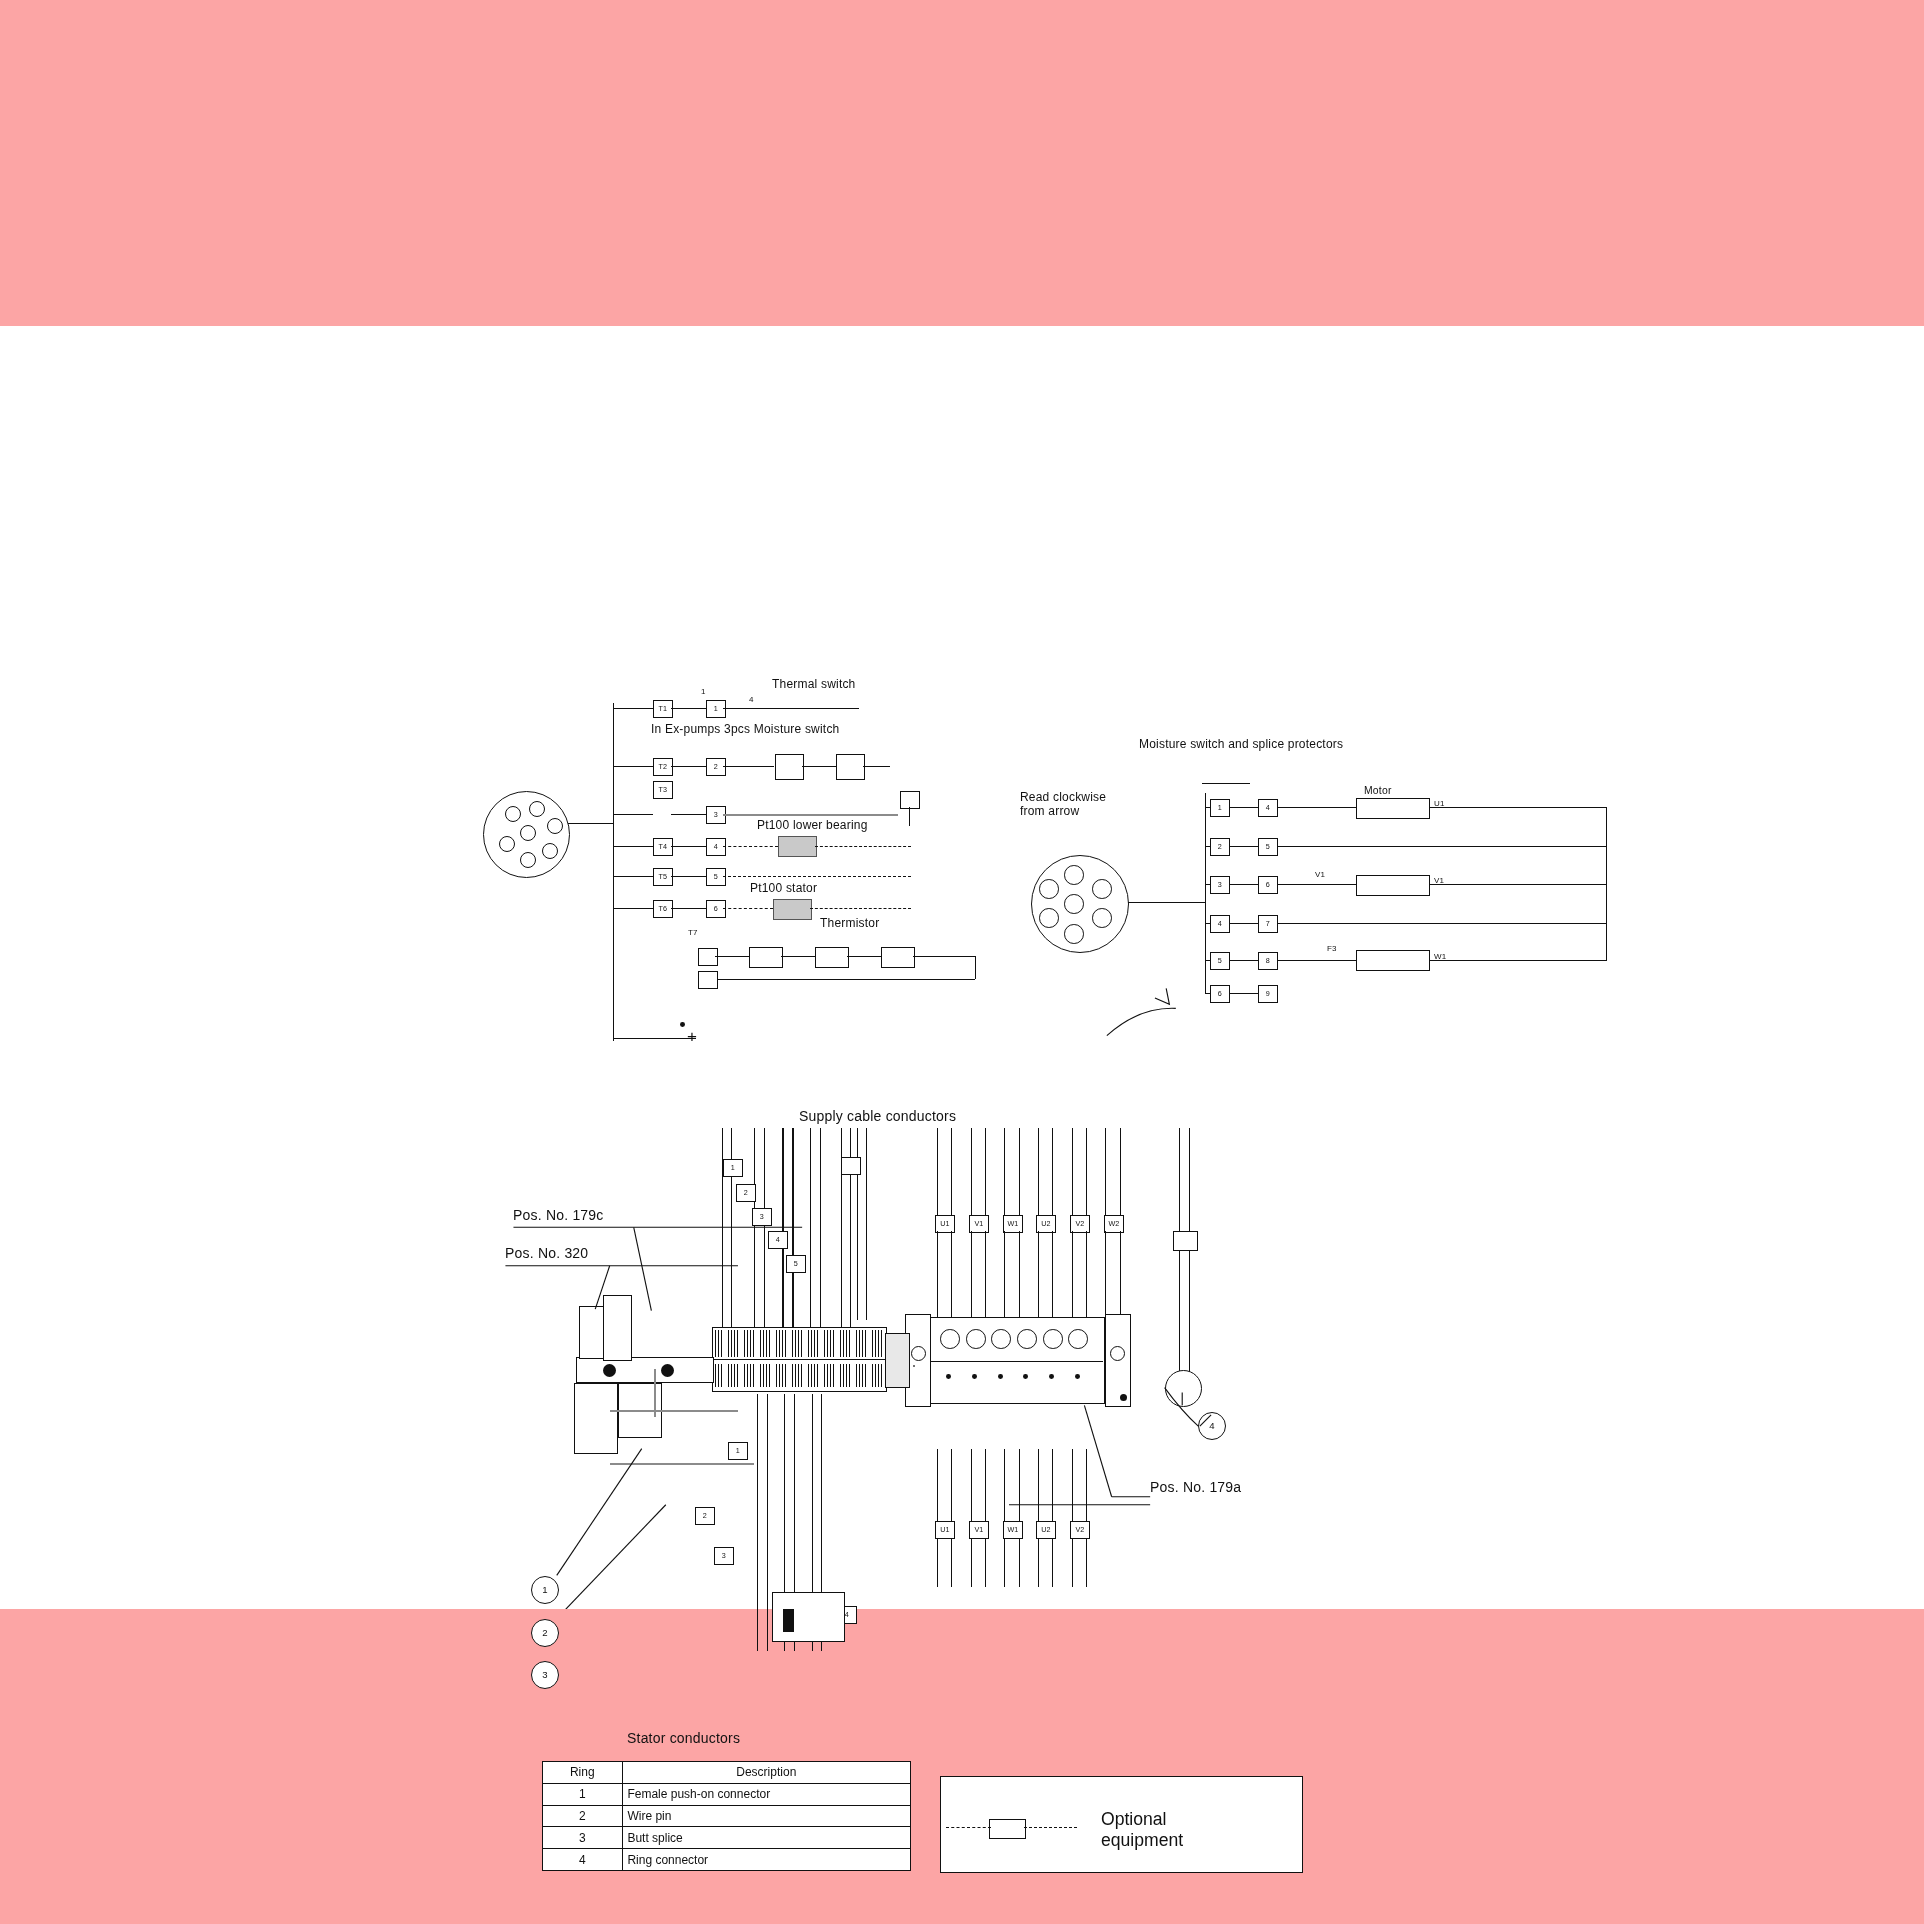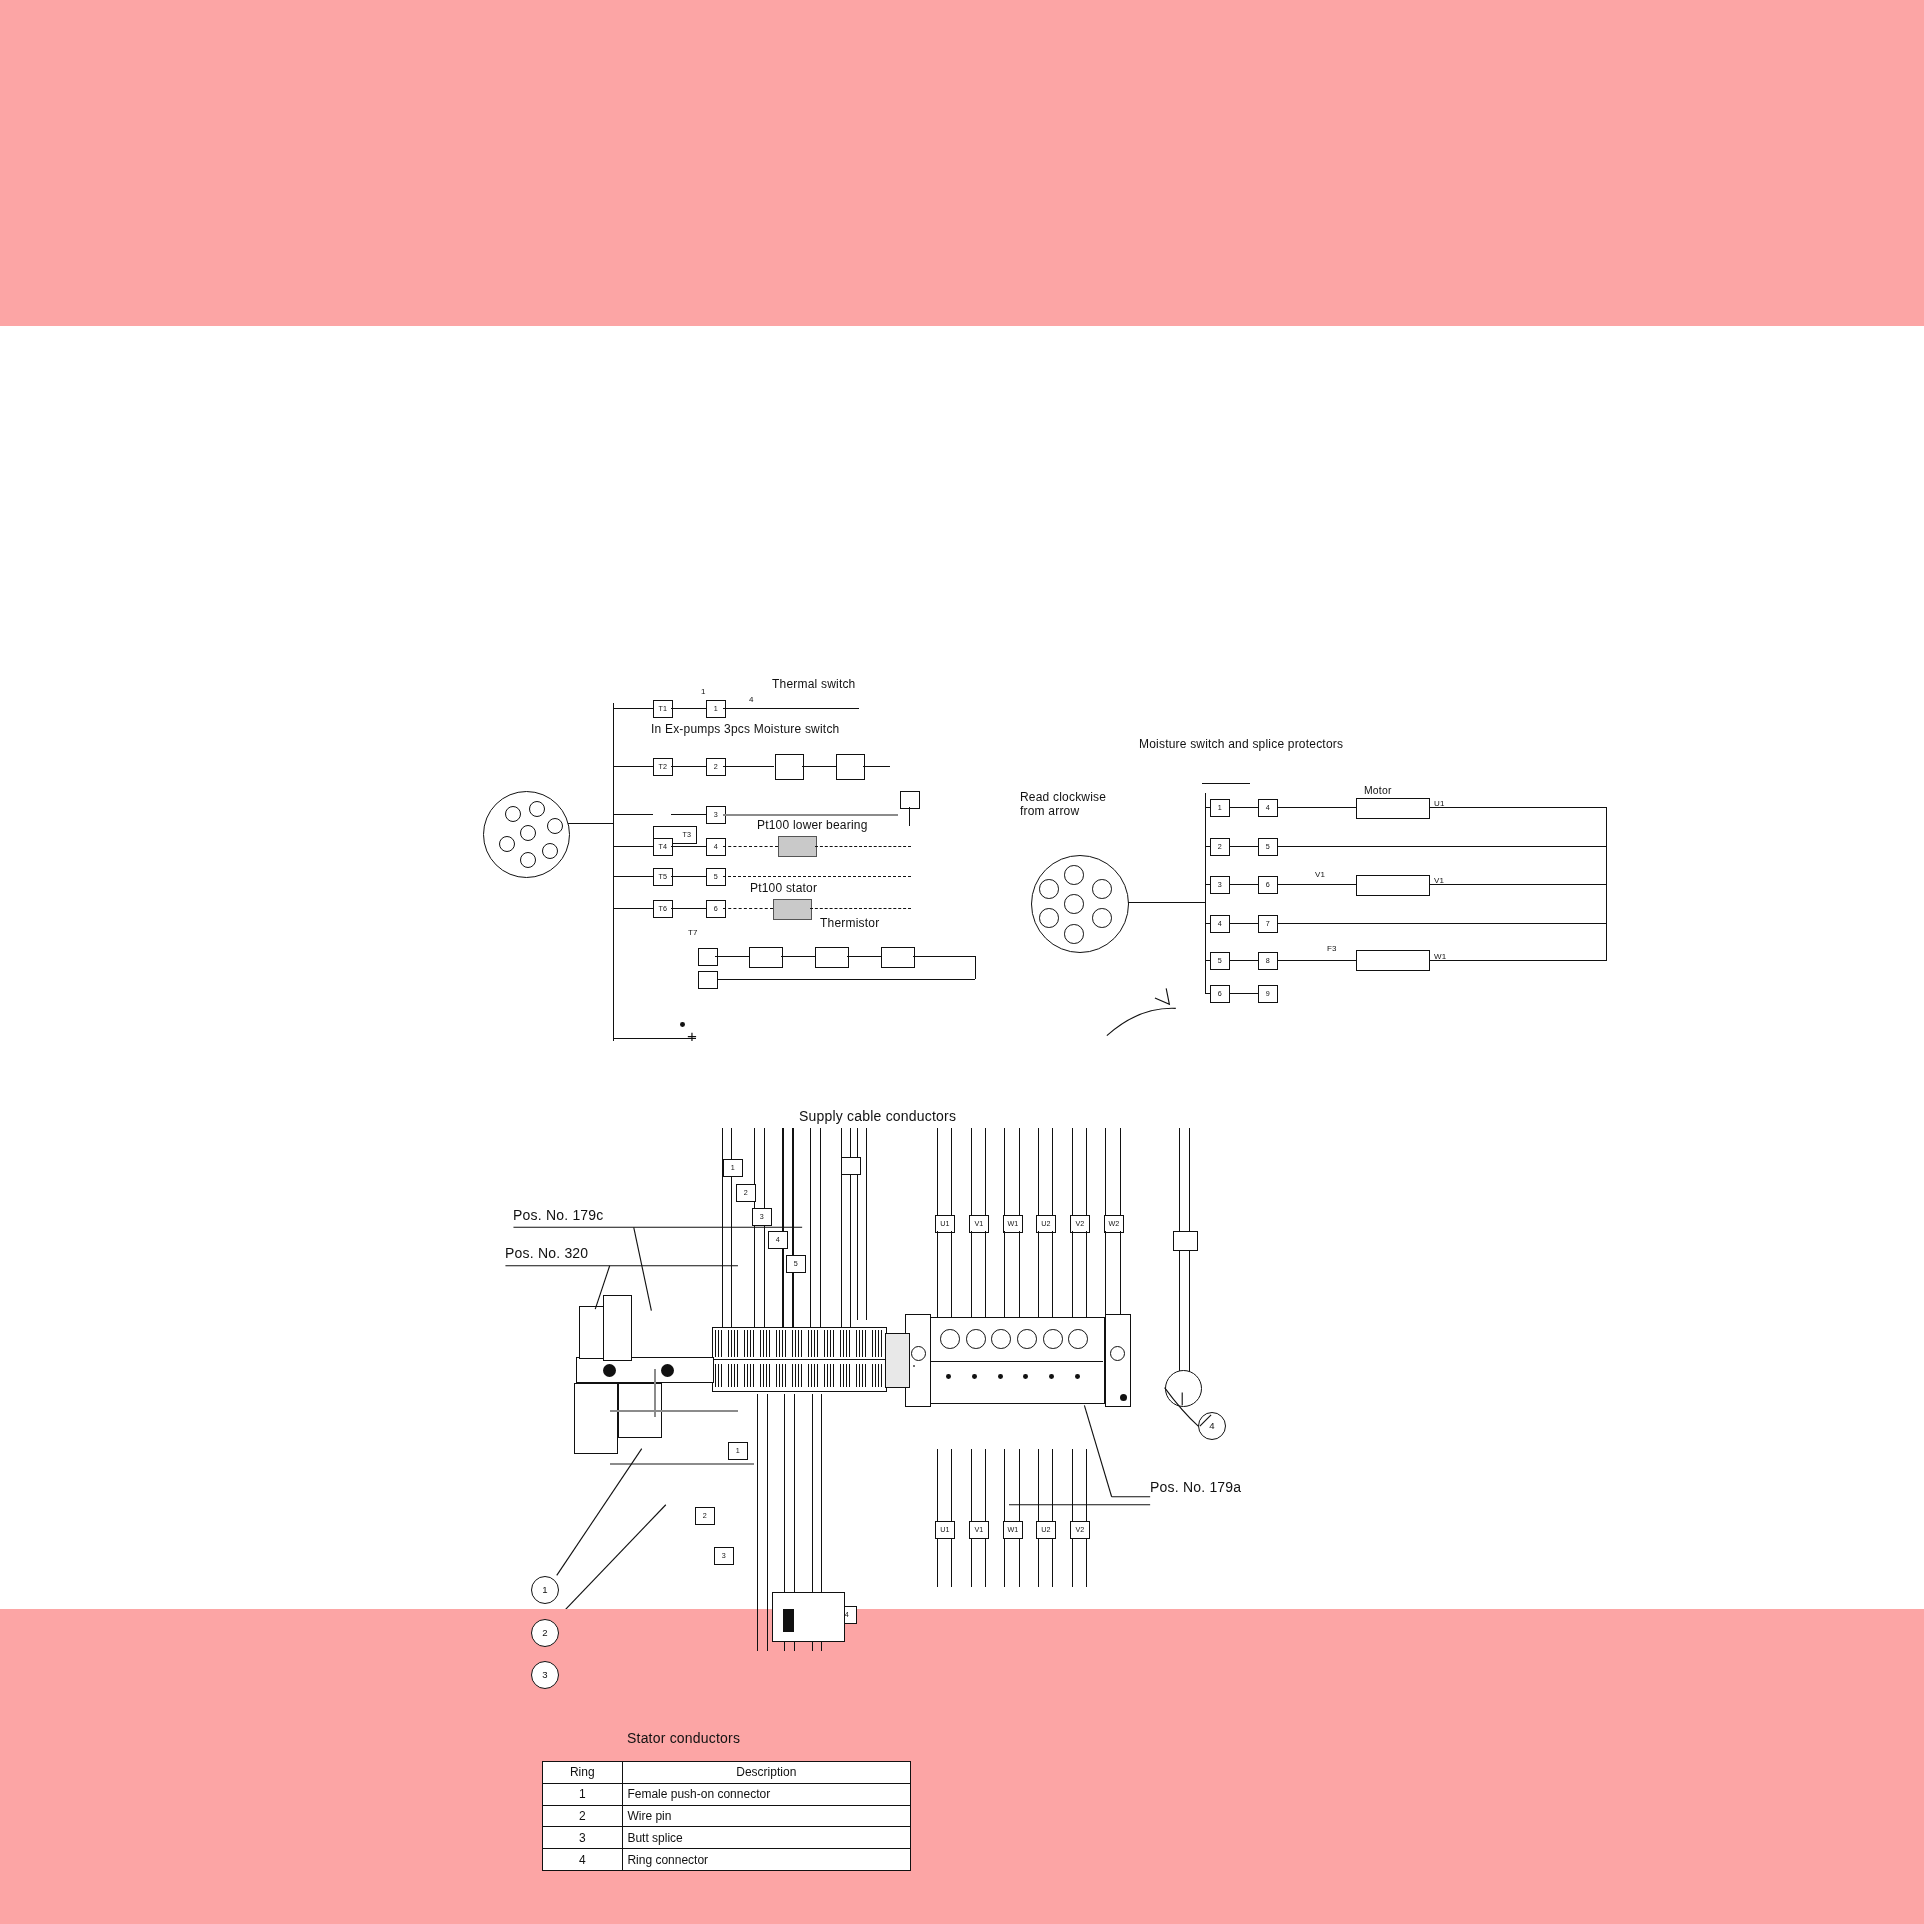--- a/index.html
+++ b/index.html
@@ -231,21 +231,21 @@
       <div class="tbox" style="left:653px; top:432px;">T2</div>
       <div class="hl" style="left:671px; top:440px; width:35px;"></div>
       <div class="tbox" style="left:706px; top:432px;">2</div>
       <div class="hl" style="left:723px; top:440px; width:51px;"></div>
       <div class="rectsym" style="left:775px; top:428px; width:27px; height:24px;"></div>
       <div class="hl" style="left:802px; top:440px; width:34px;"></div>
       <div class="rectsym" style="left:836px; top:428px; width:27px; height:24px;"></div>
       <div class="hl" style="left:863px; top:440px; width:27px;"></div>
 
       <div class="hl" style="left:613px; top:488px; width:40px;"></div>
-      <div class="tbox" style="left:653px; top:500px;padding-left:24px;">T3</div>
+      <div class="tbox" style="left:653px; top:455px;">T3</div>
       <div class="hl" style="left:671px; top:488px; width:35px;"></div>
       <div class="tbox" style="left:706px; top:480px;">3</div>
       <div class="hl thick grey" style="left:723px; top:488px; width:175px;"></div>
       <div class="tbox" style="left:900px; top:465px;"></div>
       <div class="vl" style="left:909px; top:481px; height:19px;"></div>
 
       <div class="lbl md" style="left:757px; top:492px;">Pt100 lower bearing</div>
       <div class="hl" style="left:613px; top:520px; width:40px;"></div>
       <div class="tbox" style="left:653px; top:512px;">T4</div>
       <div class="hl" style="left:671px; top:520px; width:35px;"></div>
@@ -540,17 +540,26 @@
             <td class="c1">3</td>
             <td>Butt splice</td>
           </tr>
           <tr>
             <td class="c1">4</td>
             <td>Ring connector</td>
           </tr>
         </tbody>
       </table>
 
+      <div class="optbox">
+        <div class="symline" style="left:4.8px; width:45px;"></div>
+        <div class="sym"></div>
+        <div class="symline" style="left:83px; width:53px;"></div>
+        <div class="txt">
+          <span>Optional</span><br>
+          <span>equipment</span>
+        </div>
+      </div>
 
     </div>
   </div>
 </div>
 
 
 </body></html>

